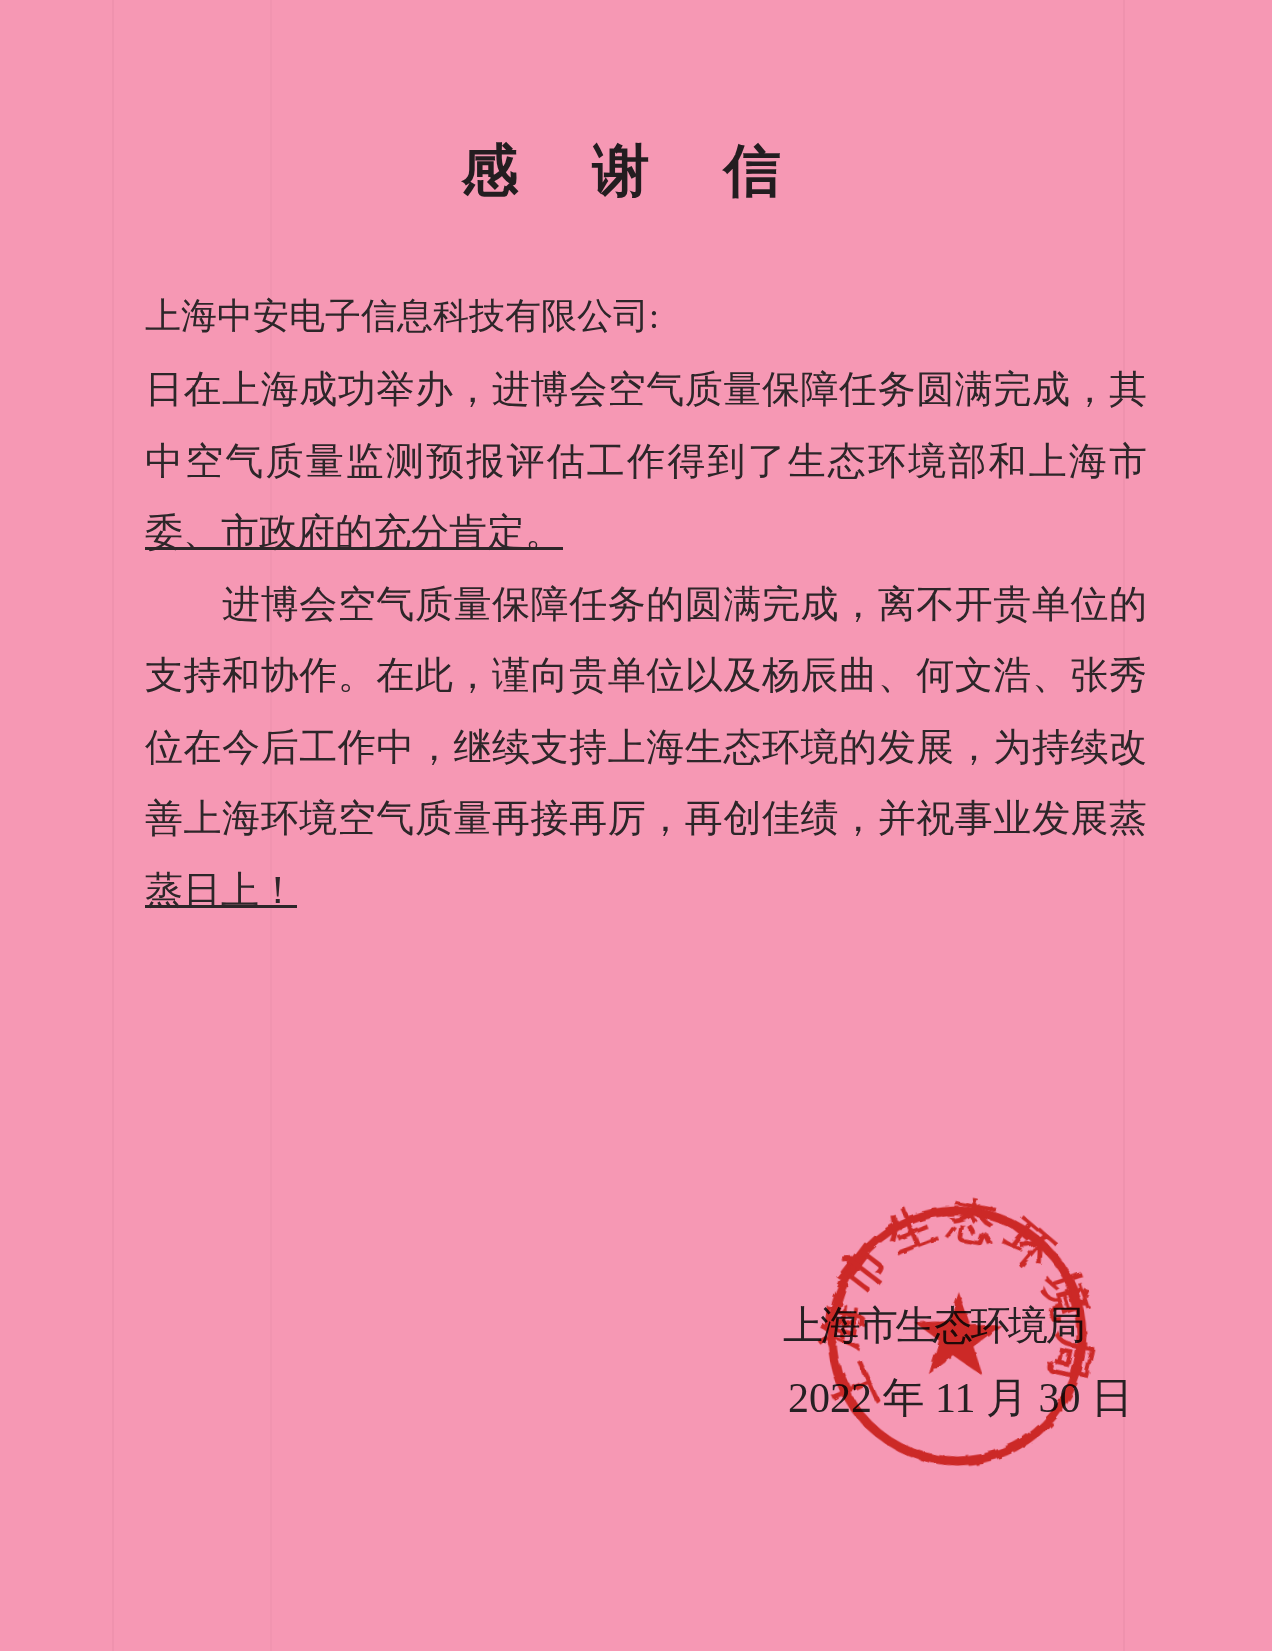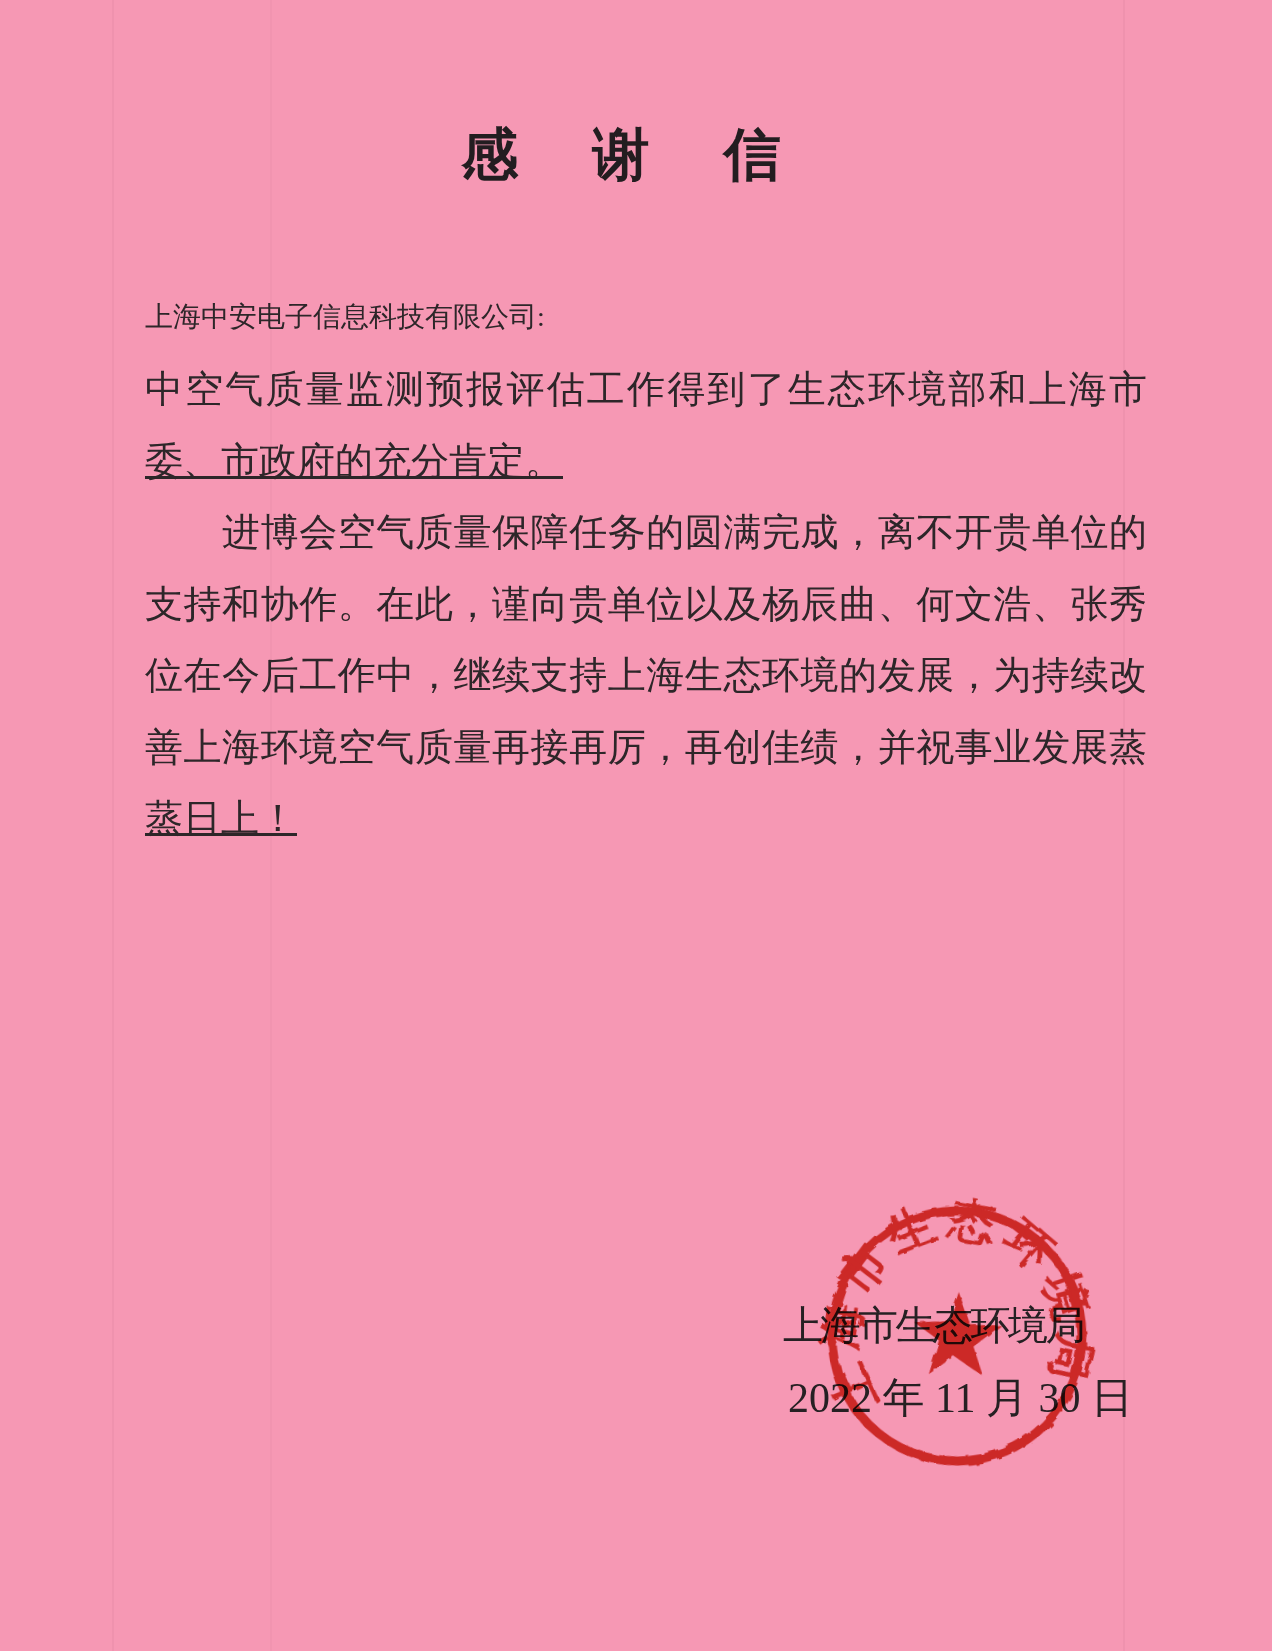--- a/index.html
+++ b/index.html
@@ -13,33 +13,33 @@
   }
   
   .fold{position:absolute;top:0;bottom:0;width:2px;background:rgba(90,30,50,0.045);}
   .fold.f1{left:112px;}
   .fold.f2{left:270px;background:rgba(90,30,50,0.03);}
   .fold.f3{left:1123px;}
 
   .title{
     position:absolute;
     left:0;right:0;top:122px;
-    margin:0;
+    margin:16px;
     text-align:center;
     font-size:57px;
     line-height:66px;
     font-weight:bold;
     letter-spacing:30px;
     color:#231d20;
   }
   .salutation{
     position:absolute;
     left:145px;top:281px;
     width:1002px;
-    font-size:28px;
+    font-size:36px;
     line-height:71.5px;
     white-space:nowrap;
   }
   .body-block{
     position:absolute;
     left:145px;top:354px;
     width:1002px;
     font-size:38px;
     line-height:71.5px;
   }
@@ -88,20 +88,21 @@
 
   <div class="fold f1"></div>
   <div class="fold f2"></div>
   <div class="fold f3"></div>
 
   <h1 class="title">感 谢 信</h1>
 
   <div class="salutation">上海中安电子信息科技有限公司:</div>
 
   <div class="body-block">
+      <div class="line">日在上海成功举办，进博会空气质量保障任务圆满完成，其</div>
       <div class="line">中空气质量监测预报评估工作得到了生态环境部和上海市</div>
       <div class="line para-end">委、市政府的充分肯定。</div>
       <div class="line">　　进博会空气质量保障任务的圆满完成，离不开贵单位的</div>
       <div class="line">支持和协作。在此，谨向贵单位以及杨辰曲、何文浩、张秀</div>
       <div class="line">位在今后工作中，继续支持上海生态环境的发展，为持续改</div>
       <div class="line">善上海环境空气质量再接再厉，再创佳绩，并祝事业发展蒸</div>
       <div class="line para-end">蒸日上！</div>
     </div>
 
   <div class="signature">上海市生态环境局</div>

